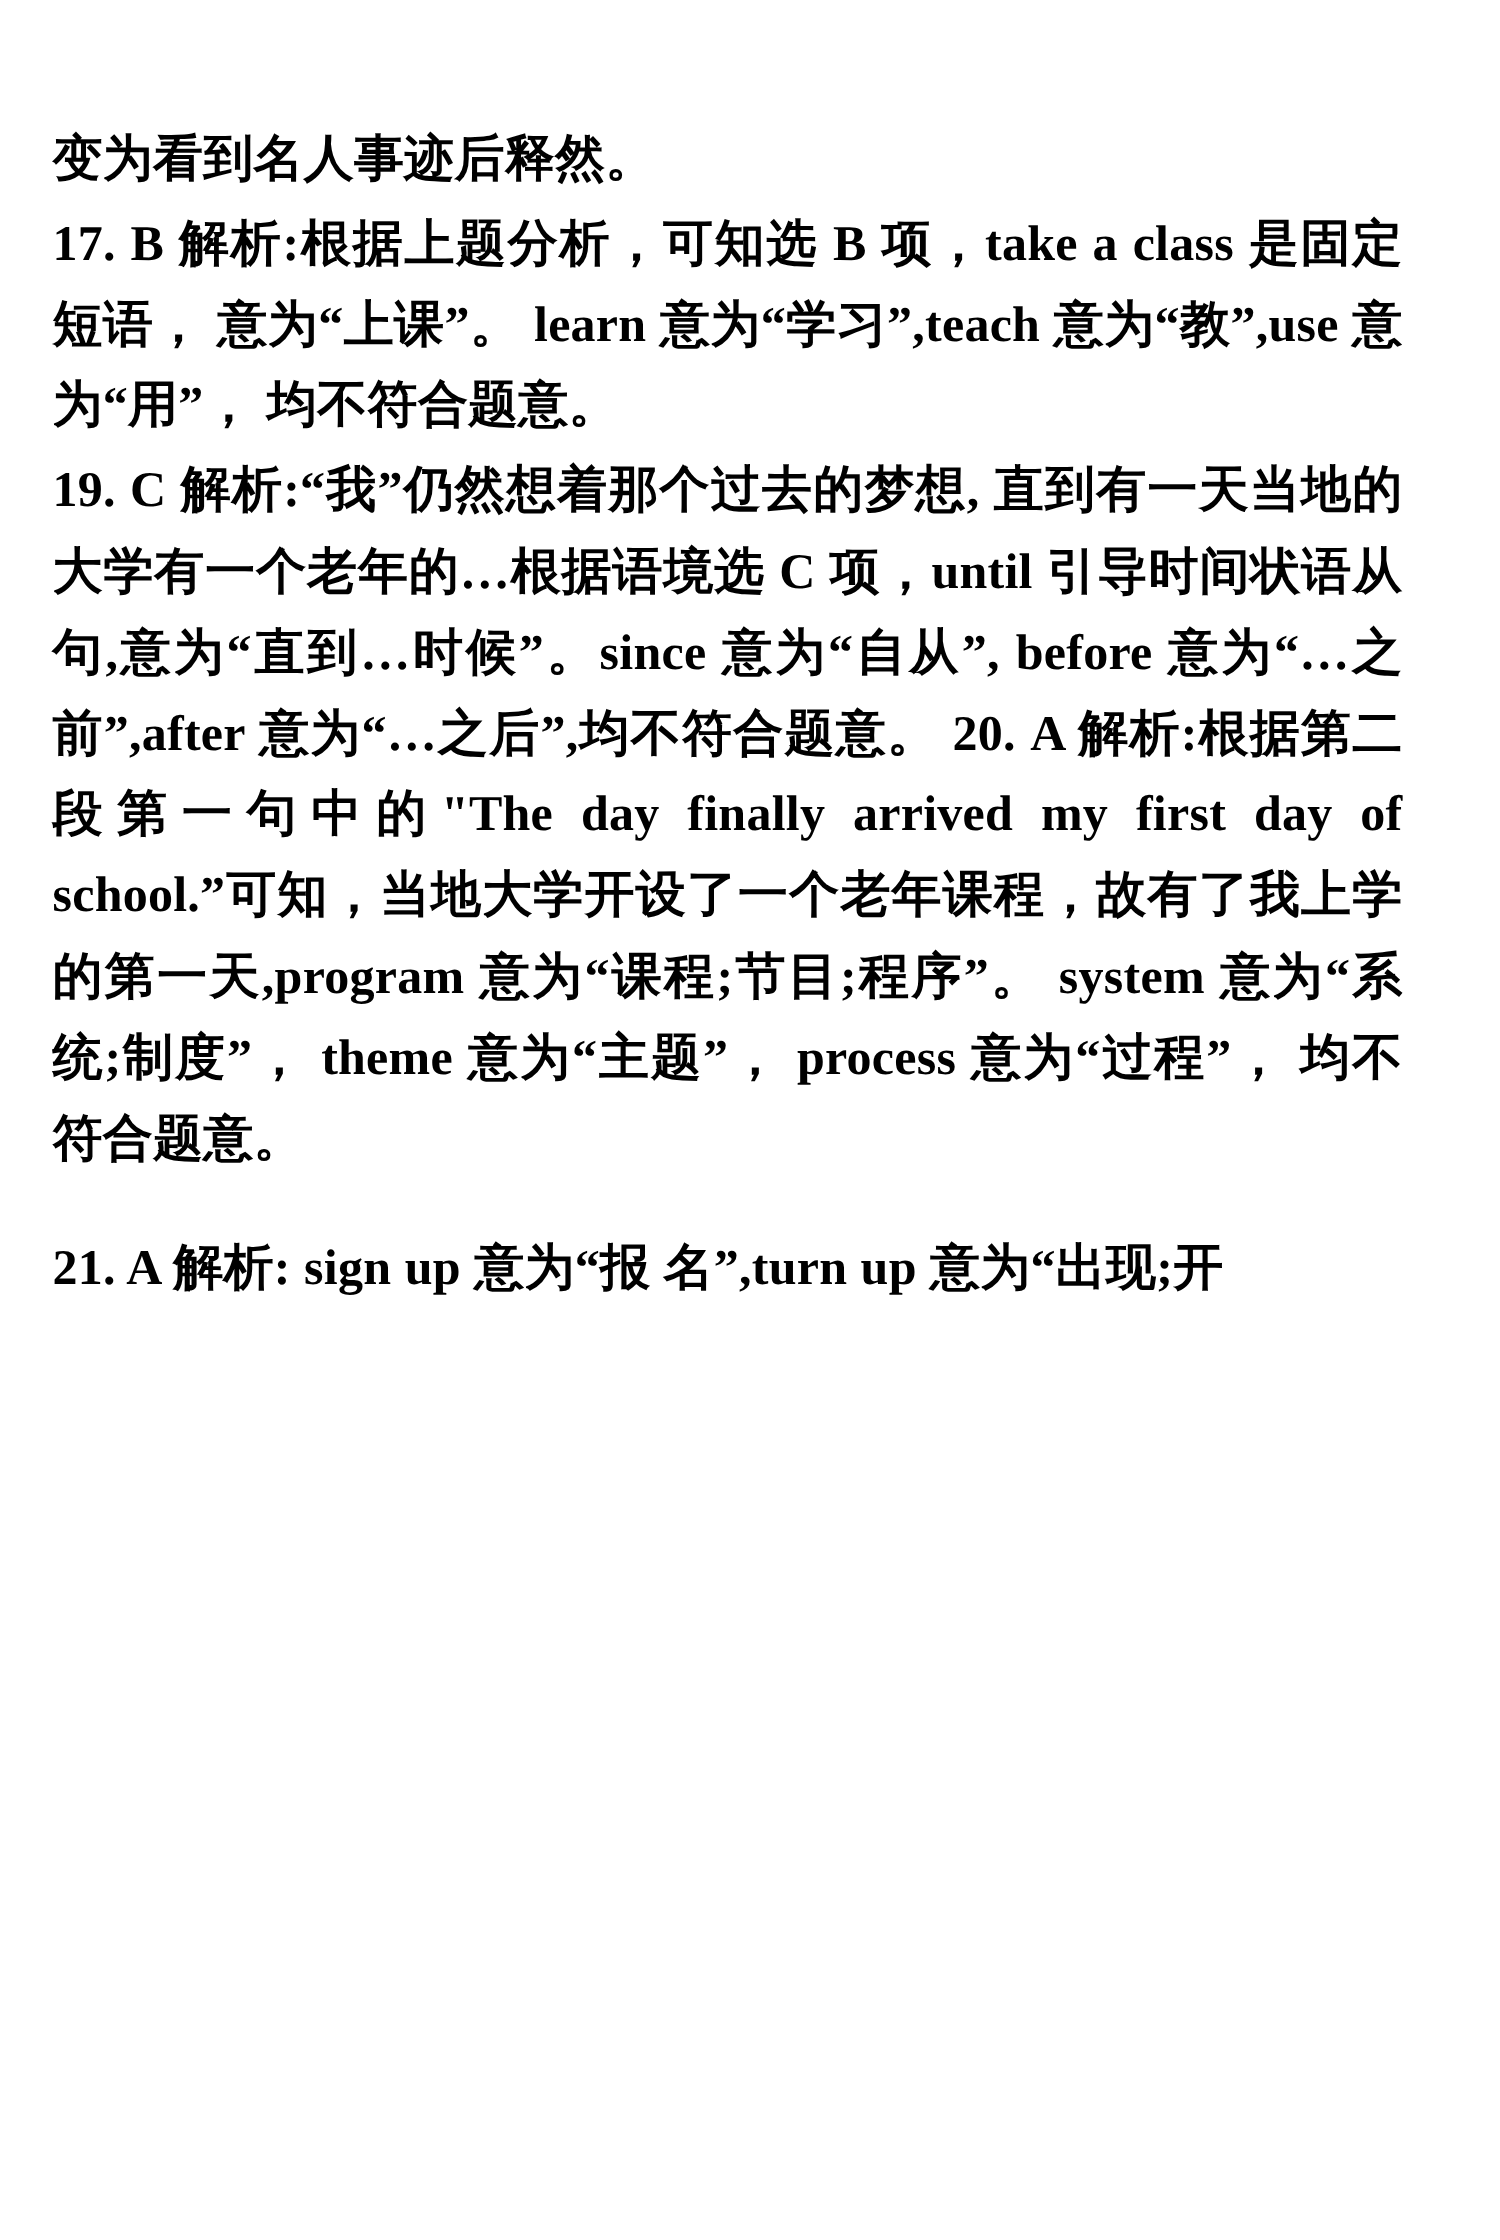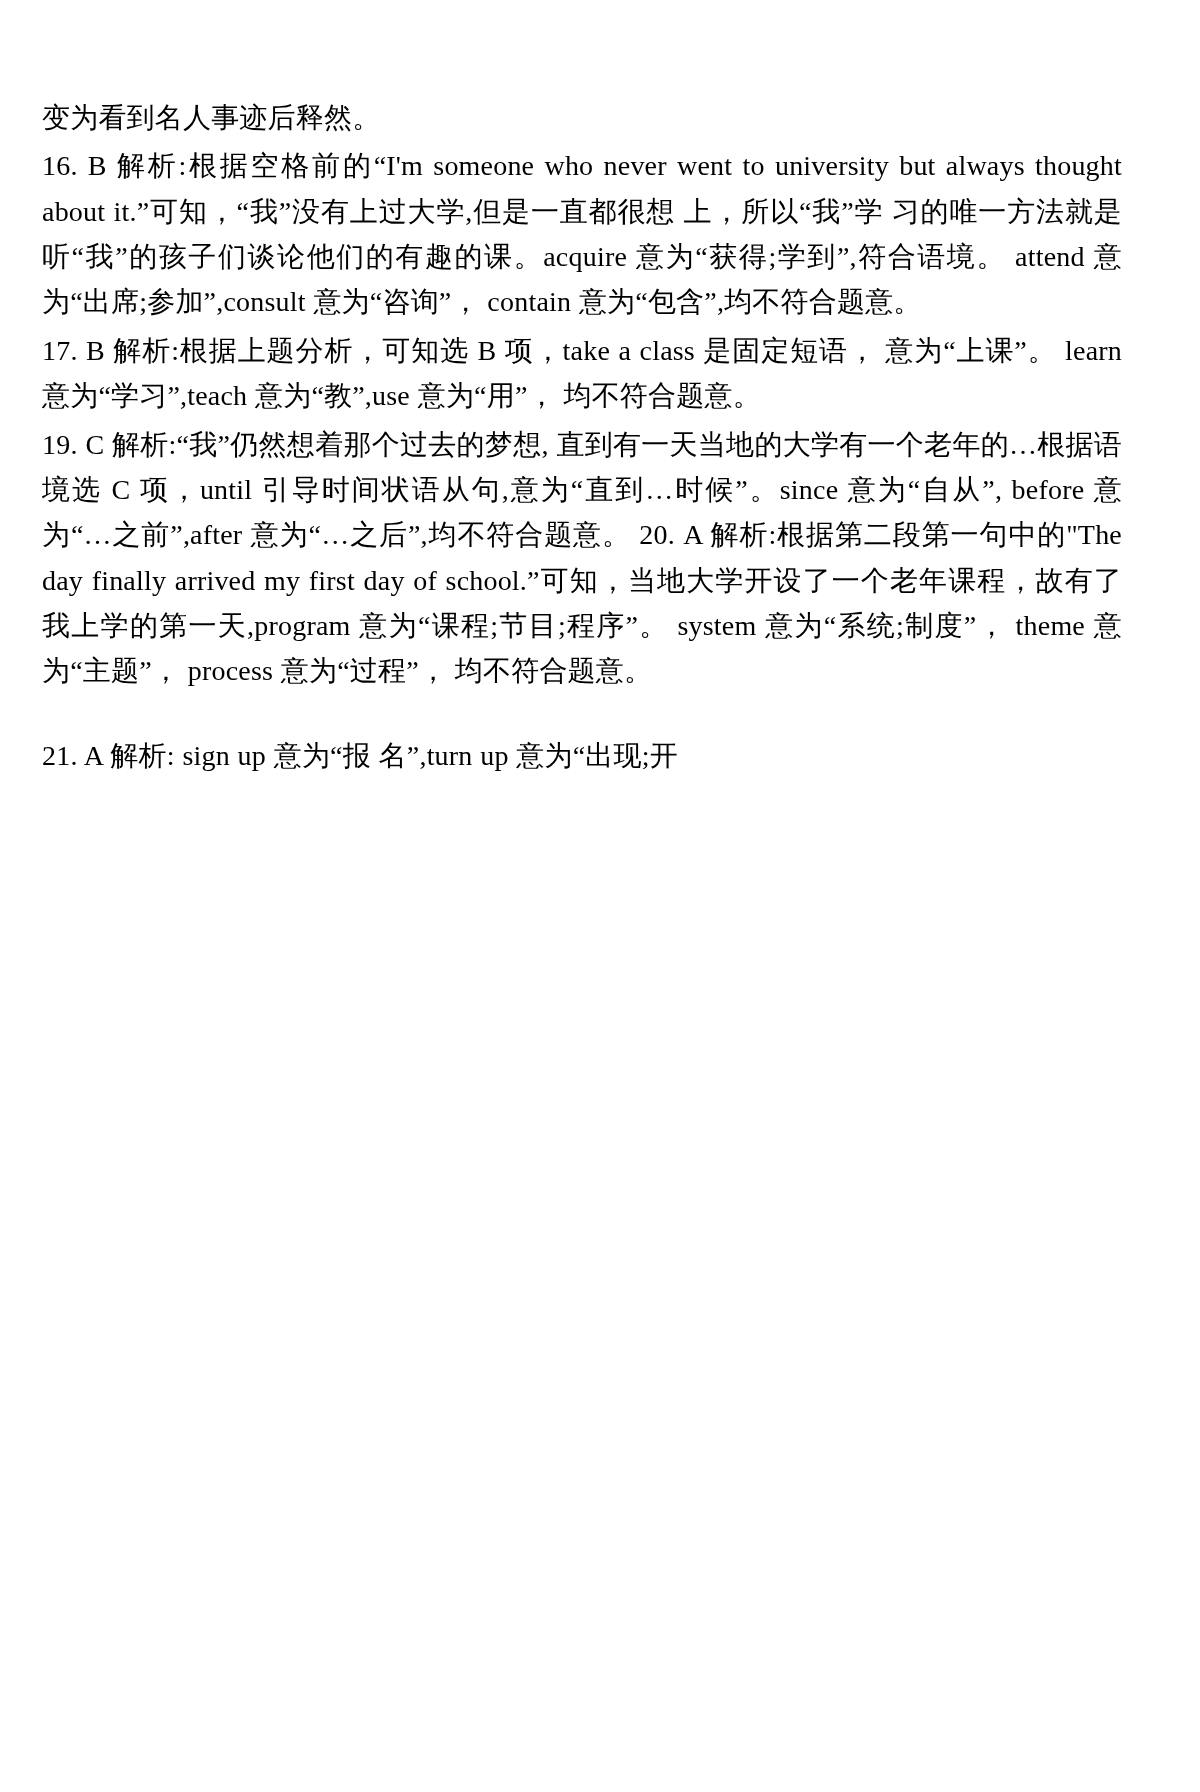--- a/index.html
+++ b/index.html
@@ -16,25 +16,26 @@
   }
   .page {
     position: relative;
     width: 1200px;
     height: 1792px;
     box-sizing: border-box;
     padding: 95px 78px 40px 42px;
     background: #fff;
   }
   .doc-body {
-    font-size: 28px;
+    font-size: 40px;
     line-height: 1.62;
     text-align: justify;
     text-justify: inter-ideograph;
     letter-spacing: 0.2px;
+    font-weight: bold;
   }
   p.para {
     margin: 0 0 3px 0;
     text-align: justify;
     text-justify: inter-ideograph;
     word-spacing: 0.5px;
   }
   p.para:last-child {
     margin-bottom: 0;
     margin-top: 39px;
@@ -43,18 +44,17 @@
   .doc-body {
     transform-origin: top left;
   }
 </style>
 </head>
 <body>
 
 <div class="page">
   <div class="doc-body">
     <p class="para">变为看到名人事迹后释然。</p>
-    <p class="para">16. B 解析:根据空格前的“I'm someone who never went to university but always thought about it.”可知，“我”没有上过大学,但是一直都很想 上，所以“我”学 习的唯一方法就是听“我”的孩子们谈论他们的有趣的课。acquire 意为“获得;学到”,符合语境。 attend 意为“出席;参加”,consult 意为“咨询”， contain 意为“包含”,均不符合题意。</p>
     <p class="para">17. B 解析:根据上题分析，可知选 B 项，take a class 是固定短语， 意为“上课”。 learn 意为“学习”,teach 意为“教”,use 意为“用”， 均不符合题意。</p>
     <p class="para">19. C 解析:“我”仍然想着那个过去的梦想, 直到有一天当地的大学有一个老年的…根据语境选 C 项，until 引导时间状语从句,意为“直到…时候”。since 意为“自从”, before 意为“…之前”,after 意为“…之后”,均不符合题意。 20. A 解析:根据第二段第一句中的"The day finally arrived my first day of school.”可知，当地大学开设了一个老年课程，故有了我上学的第一天,program 意为“课程;节目;程序”。 system 意为“系统;制度”， theme 意为“主题”， process 意为“过程”， 均不符合题意。</p>
     <p class="para">21. A 解析: sign up 意为“报 名”,turn up 意为“出现;开</p>
   </div>
 </div>
 
 </body></html>

